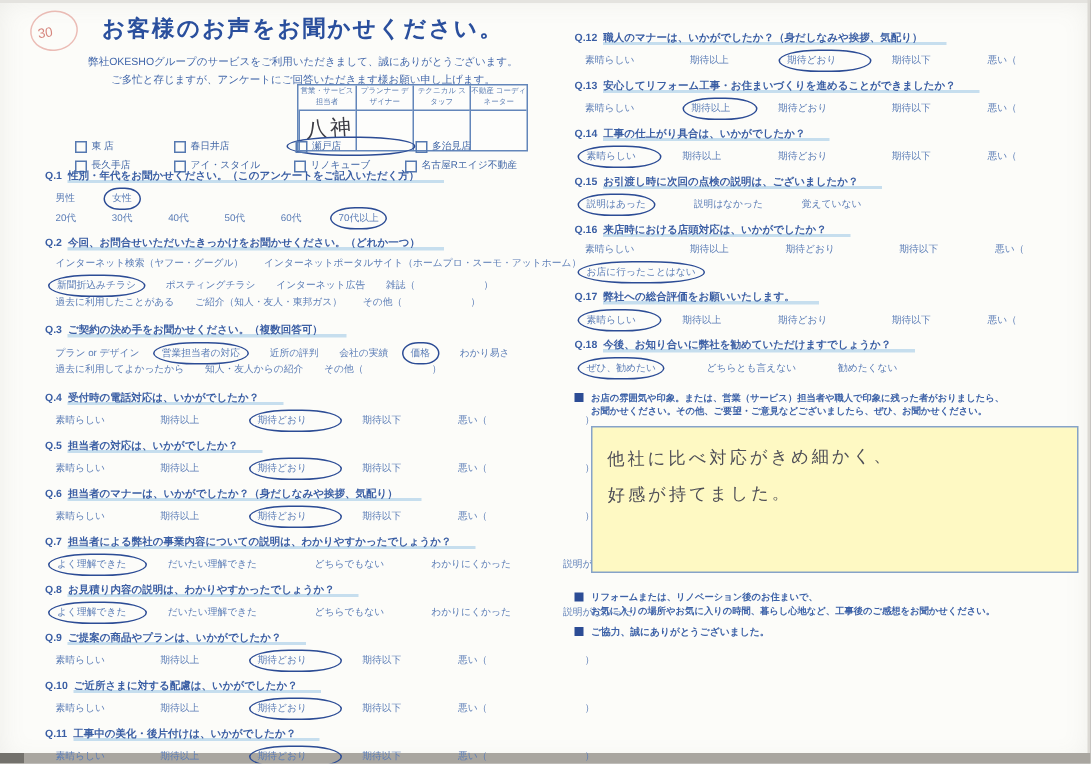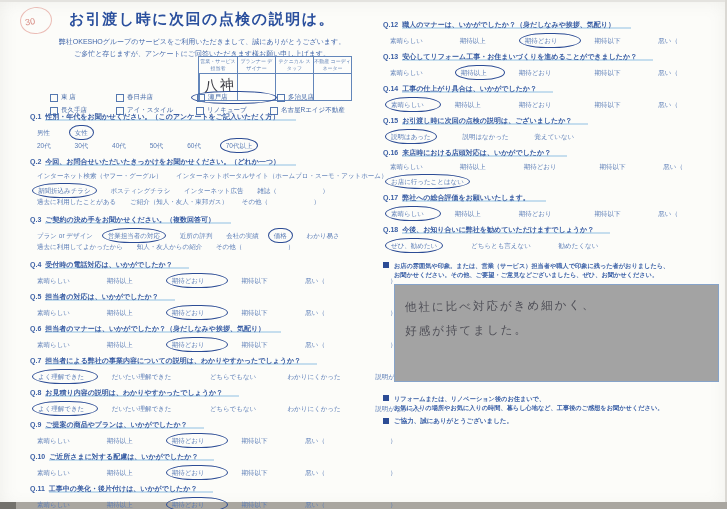--- a/index.html
+++ b/index.html
@@ -54,39 +54,39 @@
   .rc .o:nth-child(1){width:66px;}
   .rc .o:nth-child(2){width:84px;}
   .rc .o:nth-child(3){width:64px;}
   .rc .o:nth-child(4){width:74px;}
   .g .o{margin-right:22px;}
   .circled{border:1.3px solid #2c4c95;border-radius:50%/58%;padding:1px 5px;margin-left:-5px;}
 
   .csec{margin-top:12px;}
   .cprompt{font-size:6.2px;color:#3d62a8;font-weight:bold;line-height:1.5;display:flex;}
   .sq{display:inline-block;width:6px;height:6px;background:#2c4c95;margin:1px 5px 0 0;flex:none;}
-  .cbox{border:1.2px solid #86a3c9;margin:4px 0 0 11px;padding:8px 10px;background:#a3a3a3;}
+  .cbox{border:1.2px solid #86a3c9;margin:4px 0 0 11px;padding:8px 10px;background:#fef9c3;}
   .cbox1{height:80px;}
   .cbox2{height:66px;}
   .hw{font-size:11.5px;color:#4e4e56;letter-spacing:2px;line-height:2.1;transform:rotate(-0.7deg);}
   .closing{font-size:6.5px;color:#3d62a8;font-weight:bold;margin-top:5px;display:flex;}
 </style>
 </head>
 <body>
 
 <div class="page">
   <div class="edge-top"></div>
   <div class="edge-right"></div>
   <div class="edge-bottom"></div>
   <div class="corner-mark"></div>
 
   <div class="stamp">30</div>
 
   <div class="tophead">
-    <span class="title">お引渡し時に次回の点検の説明は。</span>
+    <span class="title">お客様のお声をお聞かせください。</span>
   </div>
   <div class="intro">
     <div>弊社OKESHOグループのサービスをご利用いただきまして、誠にありがとうございます。</div>
     <div>ご多忙と存じますが、アンケートにご回答いただきます様お願い申し上げます。</div>
   </div>
 
   <div class="staff">
     <div class="hd">営業・サービス 担当者</div>
     <div class="hd">プランナー デザイナー</div>
     <div class="hd">テクニカル スタッフ</div>

